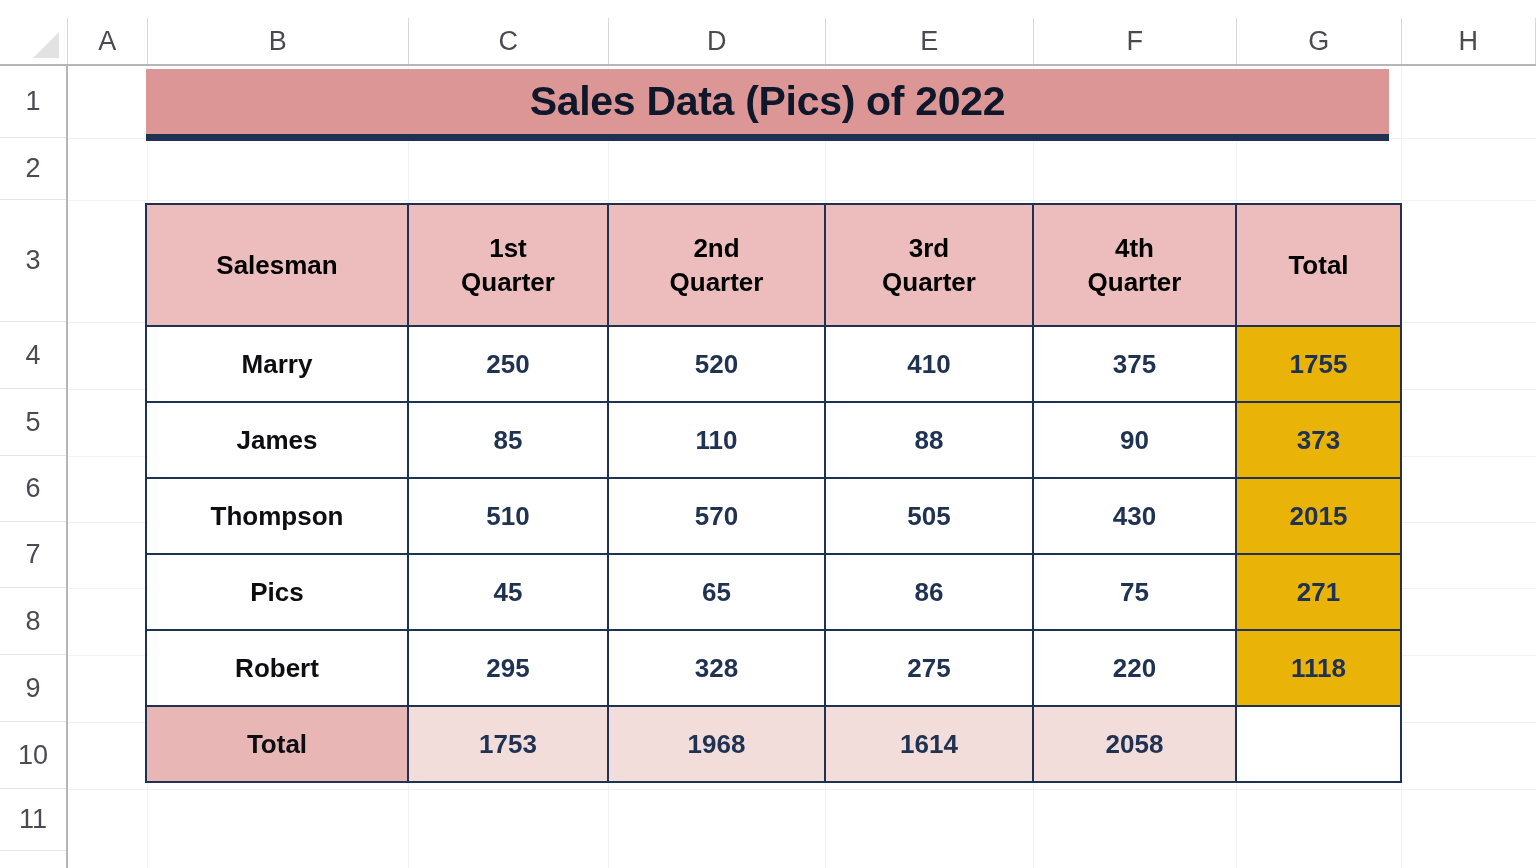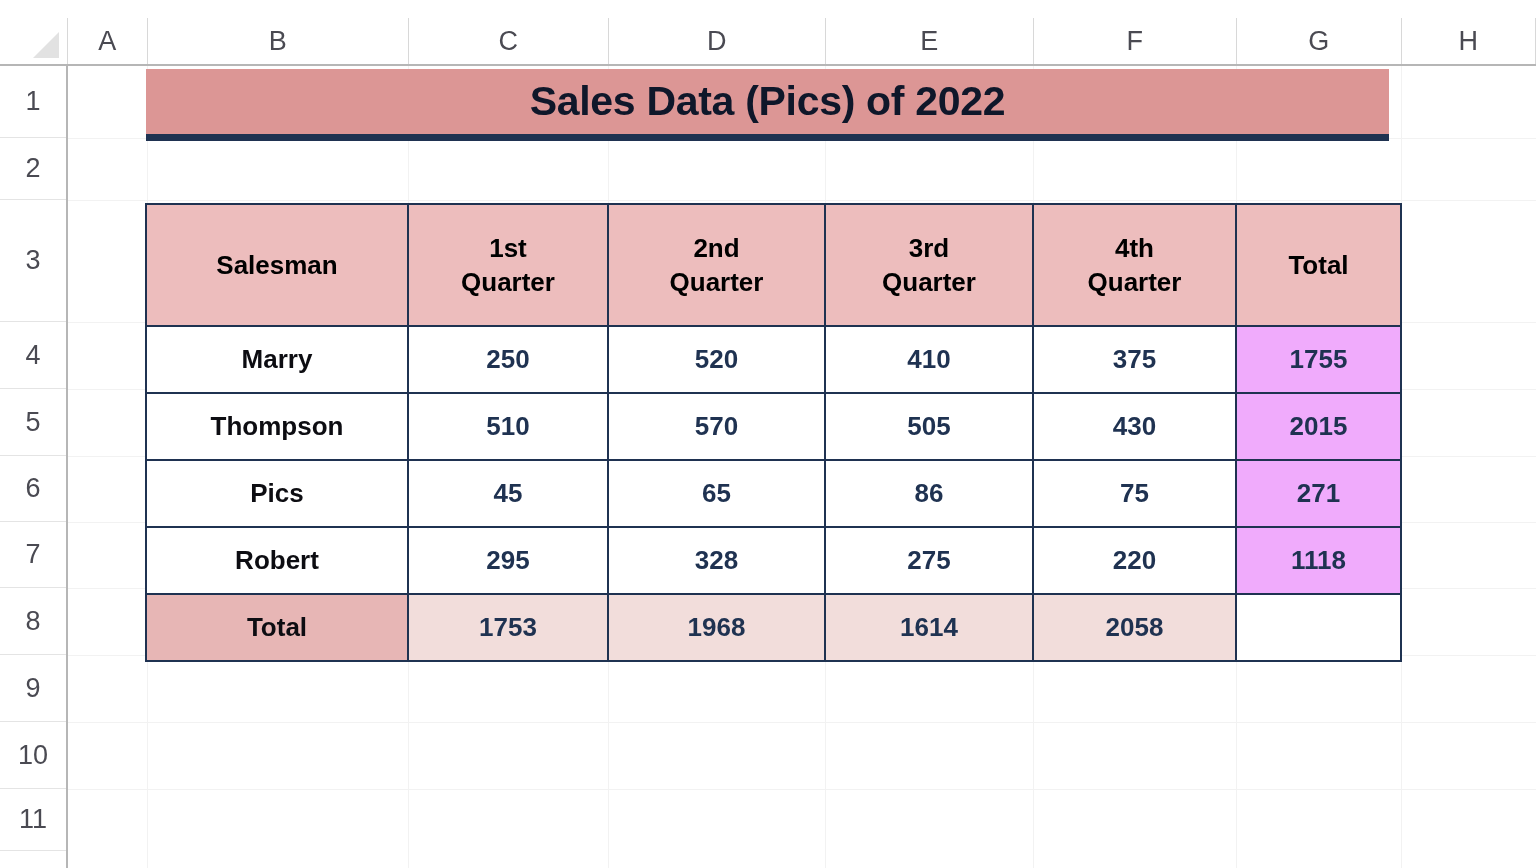--- a/index.html
+++ b/index.html
@@ -164,31 +164,31 @@
     background: #EDBDBD;
     height: 122px;
     font-size: 26px;
     font-weight: bold;
     color: #000000;
     line-height: 1.32;
   }
   thead th .hl { display: block; }
 
   tbody td {
-    height: 67px;
+    height: 76px;
     font-size: 26px;
     font-weight: bold;
     color: #1F3251;
     background: #ffffff;
   }
   tbody td.name-cell {
     color: #0d0d12;
   }
   tbody td.total-cell {
-    background: #f0abfc;
+    background: #eab308;
   }
   tbody tr.total-row td.total-label {
     background: #E7B6B5;
     color: #0d0d12;
   }
   tbody tr.total-row td.sum-cell {
     background: #F2DDDB;
   }
   tbody td.blank-cell {
     background: #ffffff;
@@ -291,20 +291,28 @@
     <tbody>
       <tr>
         <td class="name-cell">Marry</td>
         <td>250</td>
         <td>520</td>
         <td>410</td>
         <td>375</td>
         <td class="total-cell">1755</td>
       </tr>
       <tr>
+        <td class="name-cell">James</td>
+        <td>85</td>
+        <td>110</td>
+        <td>88</td>
+        <td>90</td>
+        <td class="total-cell">373</td>
+      </tr>
+      <tr>
         <td class="name-cell">Thompson</td>
         <td>510</td>
         <td>570</td>
         <td>505</td>
         <td>430</td>
         <td class="total-cell">2015</td>
       </tr>
       <tr>
         <td class="name-cell">Pics</td>
         <td>45</td>

